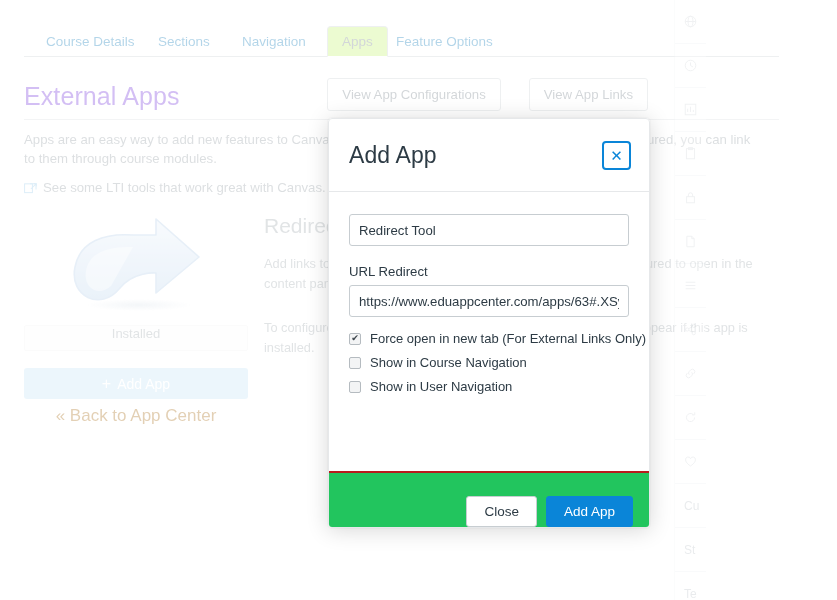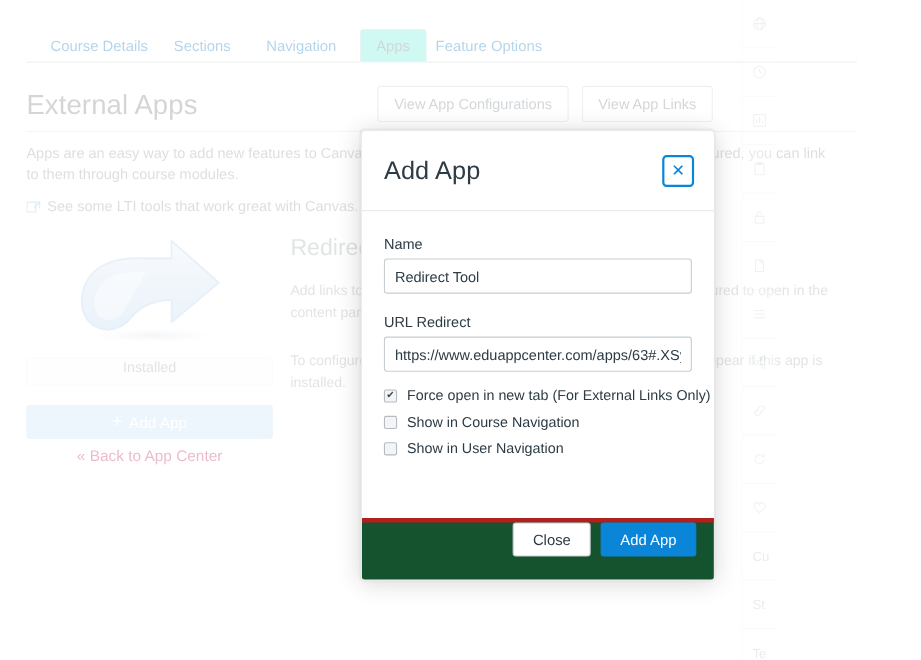--- a/index.html
+++ b/index.html
@@ -28,51 +28,51 @@
   }
   .tab {
     position: absolute; top: 0; height: 31px;
     display: flex; align-items: center; justify-content: center;
     font-size: 13.5px; color: #0374B5;
     padding: 0 14px; white-space: nowrap;
     cursor: pointer;
   }
   .tab.active {
     color: #6b7780;
-    background: #5eead4;
+    background: #bef264;
     border: 1px solid #c7cdd1;
     border-bottom: 1px solid #fff;
     border-radius: 4px 4px 0 0;
   }
 
   
   .page-title {
     position: absolute; left: 24px; top: 82px;
-    font-size: 25px; font-weight: 400; color: #737373;
+    font-size: 25px; font-weight: 400; color: #6d28d9;
     letter-spacing: .1px;
   }
   .title-rule {
     position: absolute; left: 24px; top: 119px; width: 755px;
     height: 1px; background: #d6dade;
   }
   .intro {
     position: absolute; left: 24px; top: 130px; width: 740px;
     font-size: 13.2px; line-height: 19px; color: #8b959c;
   }
   .lti-link {
     position: absolute; left: 24px; top: 180px;
     font-size: 13.2px; color: #8b959c;
     display: flex; align-items: center; gap: 6px;
   }
   .ext-icon { width: 13px; height: 12px; flex: none; }
 
   
   .hdr-btns {
     position: absolute; right: 58px; top: 78px;
-    display: flex; gap: 12px;
+    display: flex; gap: 28px;
   }
   .btn-outline {
     border: 1px solid #c7cdd1; background: #fff;
     border-radius: 3px; color: #6b7780;
     font-size: 13.2px; padding: 8px 14px;
     cursor: pointer; white-space: nowrap;
     font-family: "Liberation Sans", sans-serif;
   }
 
   
@@ -92,21 +92,21 @@
   .btn-addapp-bg {
     position: absolute; left: 24px; top: 368px;
     width: 224px; height: 31px;
     background: #bfe0f5; border-radius: 3px;
     display: flex; align-items: center; justify-content: center; gap: 6px;
     font-size: 14px; color: #ffffff; cursor: pointer;
   }
   .plus-glyph { font-size: 16px; line-height: 1; color:#fff; }
   .back-link {
     position: absolute; left: 24px; top: 406px; width: 224px;
-    text-align: center; font-size: 14px; color: #be185d;
+    text-align: center; font-size: 17px; color: #a16207;
     cursor: pointer;
   }
 
   
   .app-name-heading {
     position: absolute; left: 264px; top: 214px;
     font-size: 21px; color: #9aa3a9; white-space: nowrap;
   }
   .app-para {
     position: absolute; left: 264px; width: 512px;
@@ -194,23 +194,23 @@
     cursor: pointer;
   }
   .cbox.checked { background: #f3f4f5; }
   .cbox.checked::after {
     content: "✔"; font-size: 9px; color: #3d464d; line-height: 1;
   }
   .check-label { font-size: 13px; color: #2d3b45; white-space: nowrap; }
 
   .modal-footer {
     flex: none; height: 56px;
-    border-top: 4px solid #b91c1c;
-    background: #14532d;
-    display: flex; align-items: flex-start; justify-content: flex-end;
+    border-top: 2px solid #b91c1c;
+    background: #22c55e;
+    display: flex; align-items: flex-end; justify-content: flex-end;
     gap: 9px; padding: 0 16px;
   }
   .btn-close {
     border: 1px solid #c7cdd1; background: #fff;
     color: #2d3b45; font-size: 13.5px;
     border-radius: 3px; padding: 7px 17px; cursor: pointer;
     font-family: "Liberation Sans", sans-serif;
   }
   .btn-primary {
     border: 1px solid #0a85d8; background: #0a85d8;
@@ -385,21 +385,20 @@
   <div class="modal">
 
     <div class="modal-header">
       <div class="modal-title">Add App</div>
       <button class="close-btn">✕</button>
     </div>
 
     <div class="modal-body">
 
       <div class="field-group">
-        <div class="field-label">Name</div>
         <input class="text-input" type="text" value="Redirect Tool" style="">
       </div>
 
       <div class="field-group last">
         <div class="field-label">URL Redirect</div>
         <input class="text-input" type="text" value="https://www.eduappcenter.com/apps/63#.XSyx" style="">
       </div>
 
       <div>
         <div class="check-row">

